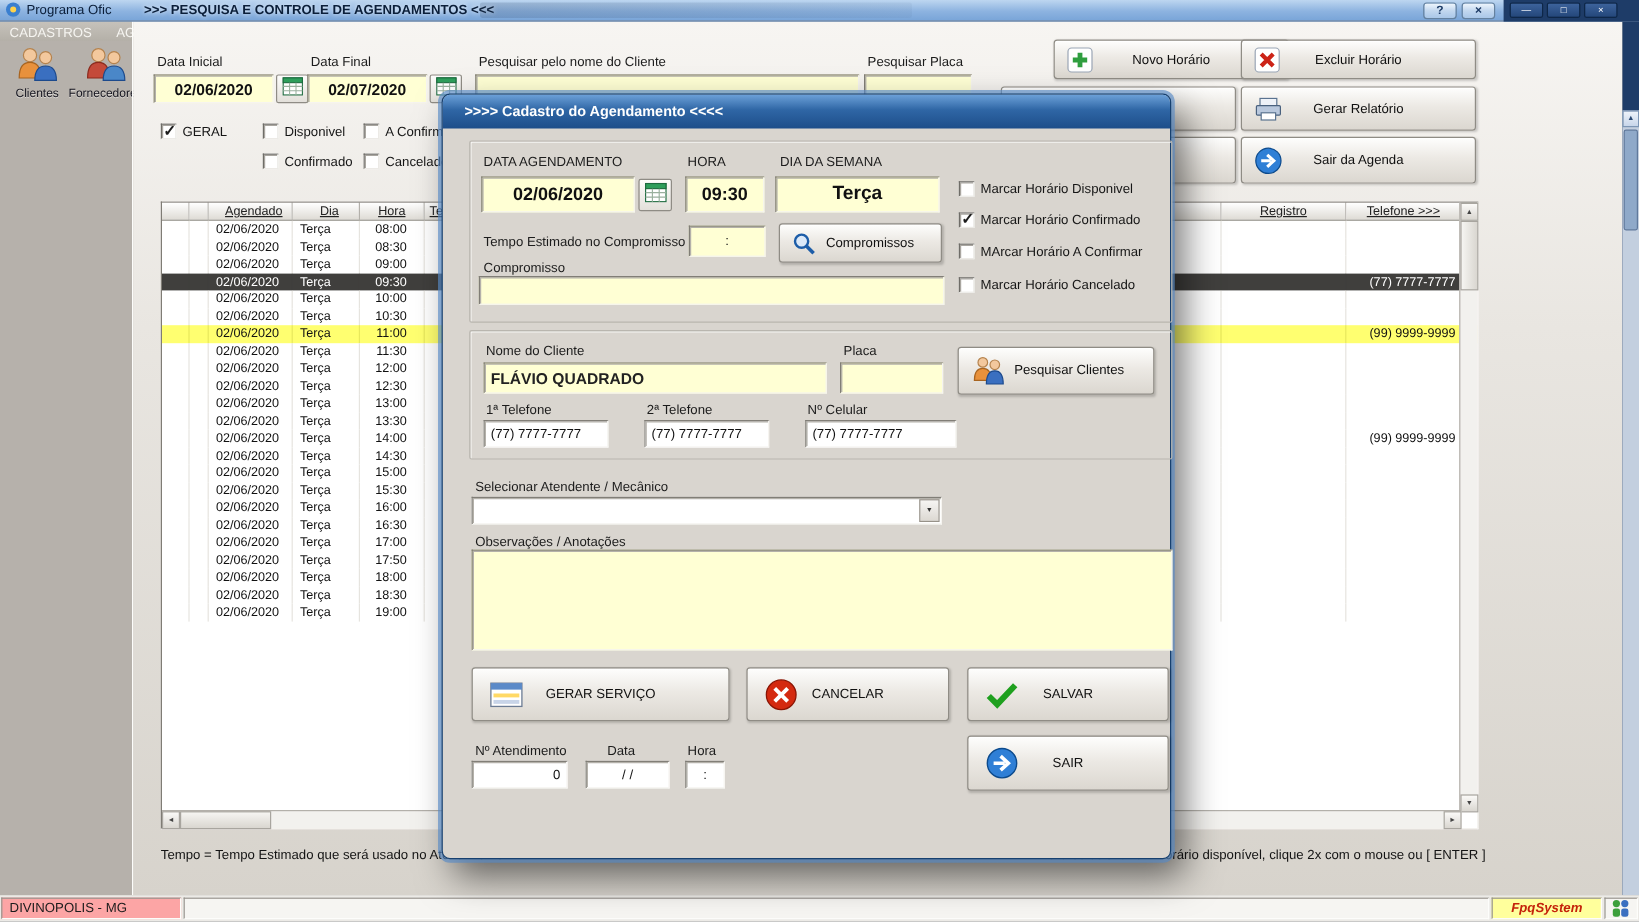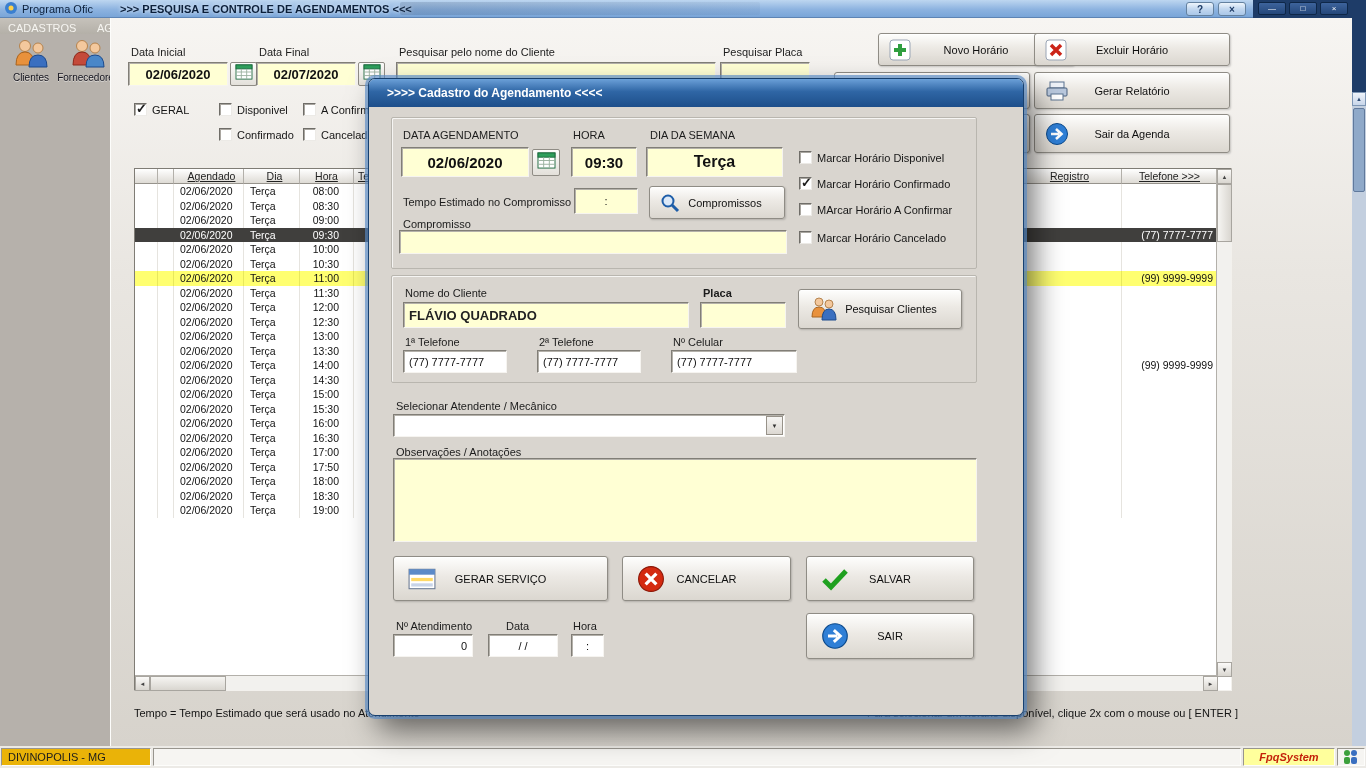--- a/index.html
+++ b/index.html
@@ -80,34 +80,34 @@
   .vscroll .sb-thumb { left:0; top:15px; width:15px; height:58px; }
   .hscroll .sb-thumb { top:0; left:15px; width:76px; height:15px; background:linear-gradient(#f6f5f2,#d9d6d0); }
   .hscroll .sb-btn.rightend { position:absolute; right:0; top:0; }
   .vscroll .sb-btn.bottomend { position:absolute; bottom:0; left:0; }
   .hint { position:absolute; font-size:11px; color:#141414; white-space:nowrap; }
 
   
   .statusbar { position:absolute; left:0; top:746px; width:1366px; height:22px; background:#eceae6; z-index:6; display:flex; }
   .sb-cell { border:1px solid; border-color:#98958e #fdfdfb #fdfdfb #98958e; background:#f6f5f2; margin:2px 1px;
     font-size:11px; color:#1c1c1c; display:flex; align-items:center; padding:0 6px; white-space:nowrap; }
-  .sb-city { width:150px; background:#eab308; }
+  .sb-city { width:150px; background:#fca5a5; }
   .sb-fill { flex:1; }
   .sb-brand { width:92px; background:#ffff9c; color:#c4220a; font-weight:bold; font-style:italic; justify-content:center; }
   .sb-icon { width:28px; justify-content:center; padding:0; }
 
   
   .mdi-scroll { position:absolute; left:1352px; top:18px; width:14px; height:728px; background:#1e3c68; z-index:4; }
   .mdi-track { position:absolute; left:0; top:74px; width:14px; height:654px; background:#c3cfdf; }
   .mdi-up { position:absolute; left:0; top:74px; width:14px; height:14px; background:linear-gradient(#eef3fa,#c8d6ea);
     border:1px solid #7d96b5; font-size:6px; color:#2c4a74; display:flex; align-items:center; justify-content:center; }
   .mdi-thumb { position:absolute; left:1px; top:90px; width:12px; height:84px; background:#8fa9c9; border:1px solid #60799c; border-radius:2px; }
 
   
-  .dialog { position:absolute; left:368px; top:78px; width:656px; height:638px; background:#d9d5cf;
+  .dialog { position:absolute; left:368px; top:78px; width:608px; height:638px; background:#d9d5cf;
     border:1px solid #17406f; border-radius:7px;
     box-shadow:0 0 0 3px rgba(88,138,198,.65), 10px 14px 30px rgba(0,0,0,.55); z-index:50; }
   .dlg-title { height:28px; border-radius:6px 6px 0 0; background:linear-gradient(#6ba0d8,#2f66a5 45%,#1d4e8a);
     color:#fff; font-size:12px; font-weight:bold; display:flex; align-items:center; padding-left:18px; }
   .frame { position:absolute; border:1px solid #b9b6af; border-radius:2px; box-shadow:inset 1px 1px 0 rgba(255,255,255,.75); }
   .bigval { font-weight:bold; font-size:15px; justify-content:center; }
   .dd { position:absolute; background:#fff; border:1px solid; border-color:#817e77 #f6f4f0 #f6f4f0 #817e77;
     box-shadow:inset 1px 1px 0 #b4b1aa; }
   .dd-btn { position:absolute; right:1px; top:1px; bottom:1px; width:17px;
     background:linear-gradient(#f6f5f3,#dcd8d2); border:1px solid #979289; display:flex; align-items:center;
@@ -590,21 +590,21 @@
         </span>
       <span class="bbtn-label" style="margin-left:16px;">Compromissos</span>
     </div>
     <span class="lbl" style="left:34px;top:139px;">Compromisso</span>
     <div class="inputbox yellow" style="left:30px;top:151px;width:388px;height:24px;"></div>
 
     <div class="frame" style="left:22px;top:196px;width:586px;height:108px;"></div>
 
     <span class="lbl" style="left:36px;top:208px;">Nome do Cliente</span>
     <div class="inputbox yellow" style="left:34px;top:223px;width:286px;height:26px;font-weight:bold;font-size:13px;color:#222;">FLÁVIO QUADRADO</div>
-    <span class="lbl" style="left:334px;top:208px;font-weight:bold;">Placa</span>
+    <span class="lbl" style="left:334px;top:208px;">Placa</span>
     <div class="inputbox yellow" style="left:331px;top:223px;width:86px;height:26px;"></div>
     <div class="btn" style="left:429px;top:210px;width:164px;height:40px;">
       <span class="ico">
         <svg width="30" height="26" viewBox="0 0 30 26">
           <circle cx="10" cy="6" r="4" fill="#f3c89d" stroke="#b5834e"></circle>
           <path d="M3 21 Q3 11 10 11 Q17 11 17 21 Z" fill="#e8913c" stroke="#a86420"></path>
           <circle cx="20" cy="8" r="4" fill="#f3c89d" stroke="#b5834e"></circle>
           <path d="M13 24 Q13 13 20 13 Q27 13 27 24 Z" fill="#3a6fc0" stroke="#1d4a8c"></path>
         </svg>
       </span>

